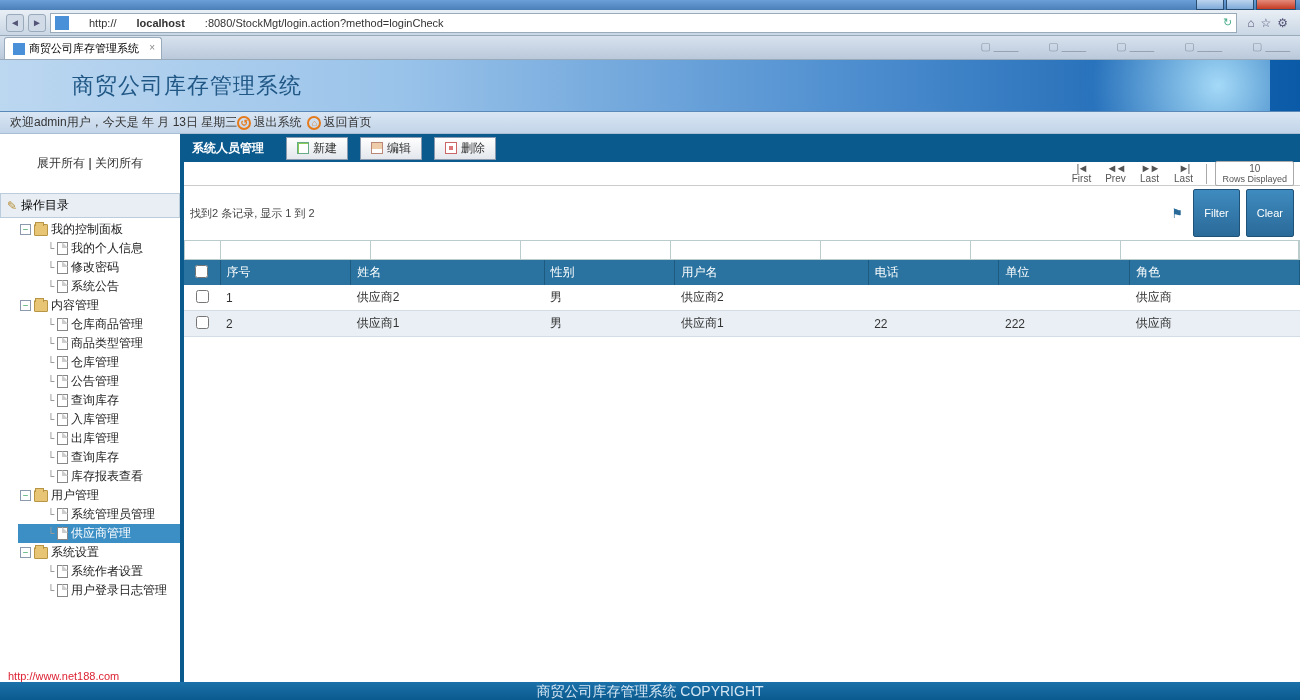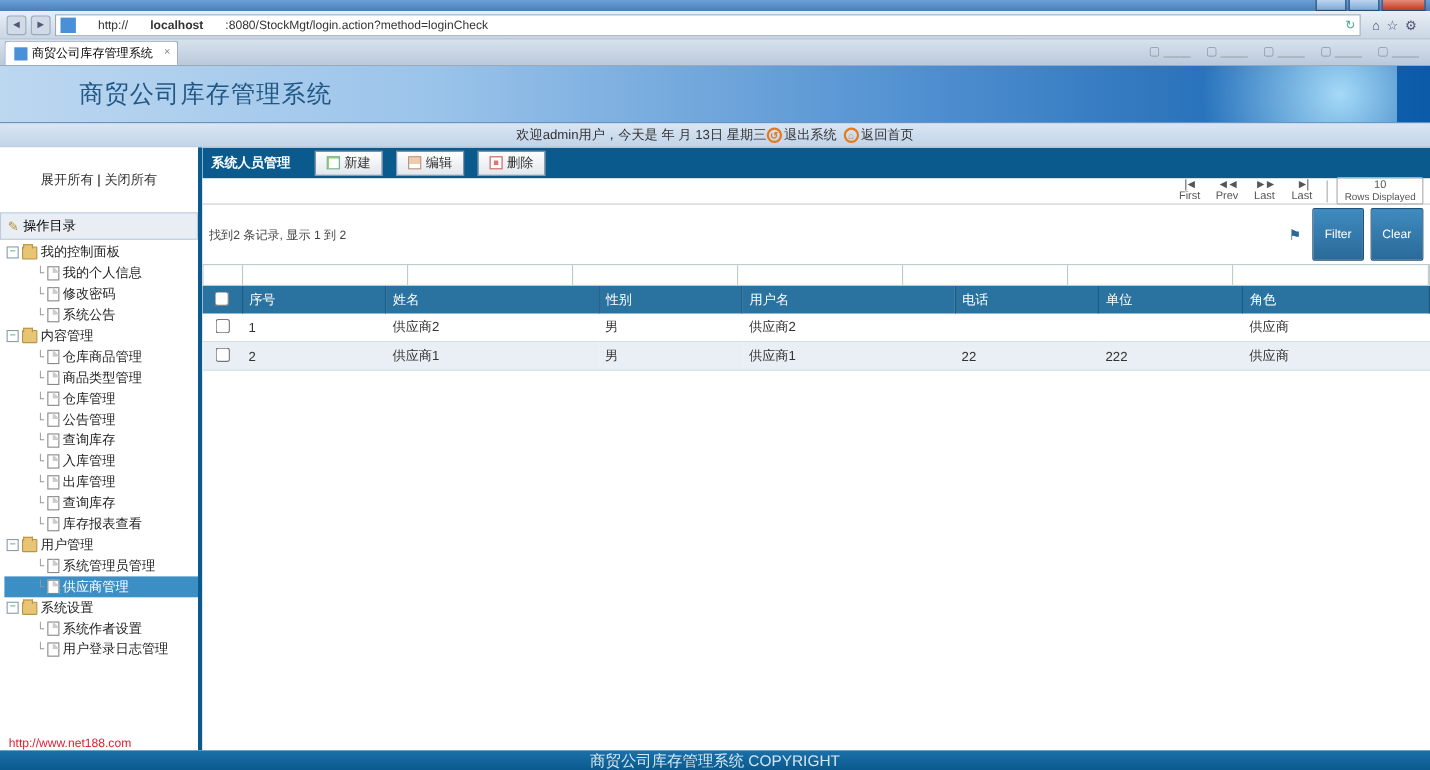--- a/index.html
+++ b/index.html
@@ -15,42 +15,42 @@
 .browser-bar { height: 26px; background: linear-gradient(#e9eff5,#c9d6e4); border-bottom: 1px solid #9ab; display: flex; align-items: center; padding: 0 6px; gap: 4px; }
 .bb-nav { width: 18px; height: 18px; background: #d0dbe7; border: 1px solid #9ab; border-radius: 3px; display: flex; align-items: center; justify-content: center; color: #557; font-size: 10px; }
 .bb-url { flex: 1; height: 20px; background: #fff; border: 1px solid #9ab; display: flex; align-items: center; padding: 0 4px; font-size: 11px; color: #333; gap: 20px; }
 .bb-url .host { font-weight: bold; }
 .bb-actions { display: flex; gap: 6px; color: #557; font-size: 12px; padding: 0 6px; }
 
 
 .tab-strip { height: 24px; background: linear-gradient(#d8e2ee,#bac9db); display: flex; align-items: flex-end; padding-left: 4px; border-bottom: 1px solid #9ab; position: relative; }
 .tab { background: #fff; border: 1px solid #9ab; border-bottom: none; border-radius: 3px 3px 0 0; padding: 3px 22px 3px 8px; font-size: 11px; display: flex; align-items: center; gap: 4px; position: relative; }
 .tab-close { position: absolute; right: 6px; top: 4px; font-size: 10px; color: #888; }
-.fav-strip { position: absolute; right: 10px; top: 4px; display: flex; gap: 14px; color: #5f6a78; font-size: 11px; filter: blur(0.6px); opacity: .6; }
+.fav-strip { position: absolute; right: 10px; top: 4px; display: flex; gap: 30px; color: #5f6a78; font-size: 11px; filter: blur(0.6px); opacity: .6; }
 
 
 .banner { height: 52px; background: linear-gradient(90deg,#bcd7f0 0%,#9bc4ea 30%,#4f8fd0 65%,#0a5aa8 100%); display: flex; align-items: center; padding-left: 72px; position: relative; border-bottom: 1px solid #5a88b8; }
 .banner h1 { font-size: 22px; color: #205785; font-weight: 500; letter-spacing: 1px; }
 .banner .art { position: absolute; right: 30px; top: 0; width: 260px; height: 100%; background: radial-gradient(circle at 80% 50%, rgba(180,230,255,.9) 0%, rgba(40,120,200,.2) 60%, transparent 70%); }
 
 
-.welcome-bar { height: 22px; background: linear-gradient(#d9e6f4,#c2d4e8); border-bottom: 1px solid #a9bed5; display: flex; align-items: center; justify-content: center; padding: 0 10px; font-size: 12px; color: #333; }
+.welcome-bar { height: 22px; background: linear-gradient(#d9e6f4,#c2d4e8); border-bottom: 1px solid #a9bed5; display: flex; align-items: center; justify-content: flex-start; padding: 0 10px; font-size: 12px; color: #333; }
 .welcome-right { display: flex; gap: 6px; align-items: center; }
 .wr-link { display: flex; align-items: center; gap: 2px; color: #333; cursor: pointer; }
 .wr-icon { width: 14px; height: 14px; border: 2px solid #e67a1a; border-radius: 50%; display: inline-flex; align-items: center; justify-content: center; font-size: 9px; color: #e67a1a; font-weight: bold; }
 
 
 .content { display: flex; height: calc(700px - 10px - 26px - 24px - 52px - 22px - 18px); }
 
 
 .sidebar { width: 184px; background: #fff; border-right: 4px solid #0a5a8e; overflow: auto; }
 .sb-top { text-align: center; padding: 21px 0; font-size: 12px; }
 .sb-top a { color: #333; text-decoration: none; cursor: pointer; }
 .sb-ops { background: #e8eef4; border: 1px solid #bcd; padding: 3px 6px; display: flex; align-items: center; gap: 4px; font-size: 12px; }
-.tree { padding: 2px 0 8px 4px; }
+.tree { padding: 2px 0 8px 4px; margin-left: 14px; }
 .tree-node { display: flex; align-items: center; gap: 3px; padding: 1px 2px; font-size: 12px; color: #222; cursor: pointer; white-space: nowrap; }
 .tree-node.lvl1 { padding-left: 2px; }
 .tree-node.lvl2 { padding-left: 28px; }
 .tree-node.sel { background: #3c8fc5; color: #fff; }
 .tg { width: 11px; height: 11px; border: 1px solid #8b9bad; background: #fff; font-size: 9px; line-height: 9px; text-align: center; color: #4a6; font-family: monospace; }
 .tg.mn::before { content: "−"; }
 .fld { width: 14px; height: 12px; background: #e8c574; border: 1px solid #b89544; border-radius: 1px; position: relative; }
 .fld::before { content: ""; position: absolute; top: -3px; left: 0; width: 7px; height: 3px; background: #e8c574; border: 1px solid #b89544; border-bottom: none; }
 .doc { width: 11px; height: 13px; background: #fff; border: 1px solid #888; position: relative; }
 .doc::before { content: ""; position: absolute; right: -1px; top: -1px; border: 3px solid transparent; border-left-color: #ccc; border-bottom-color: #ccc; }

